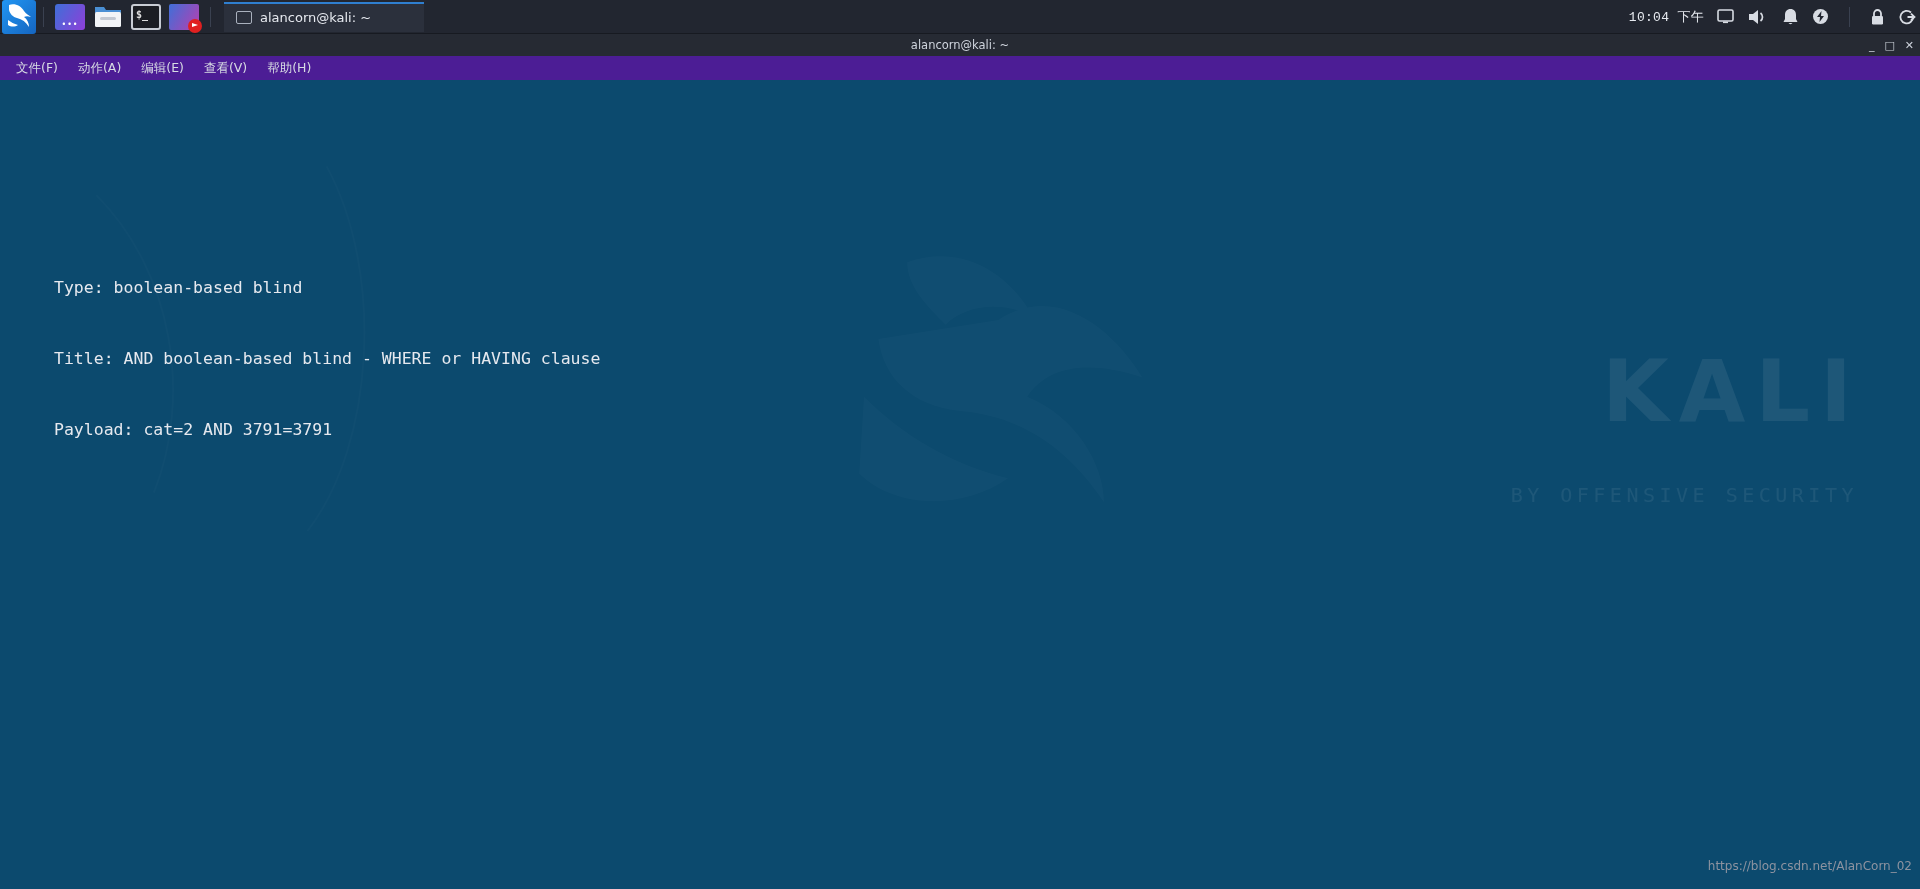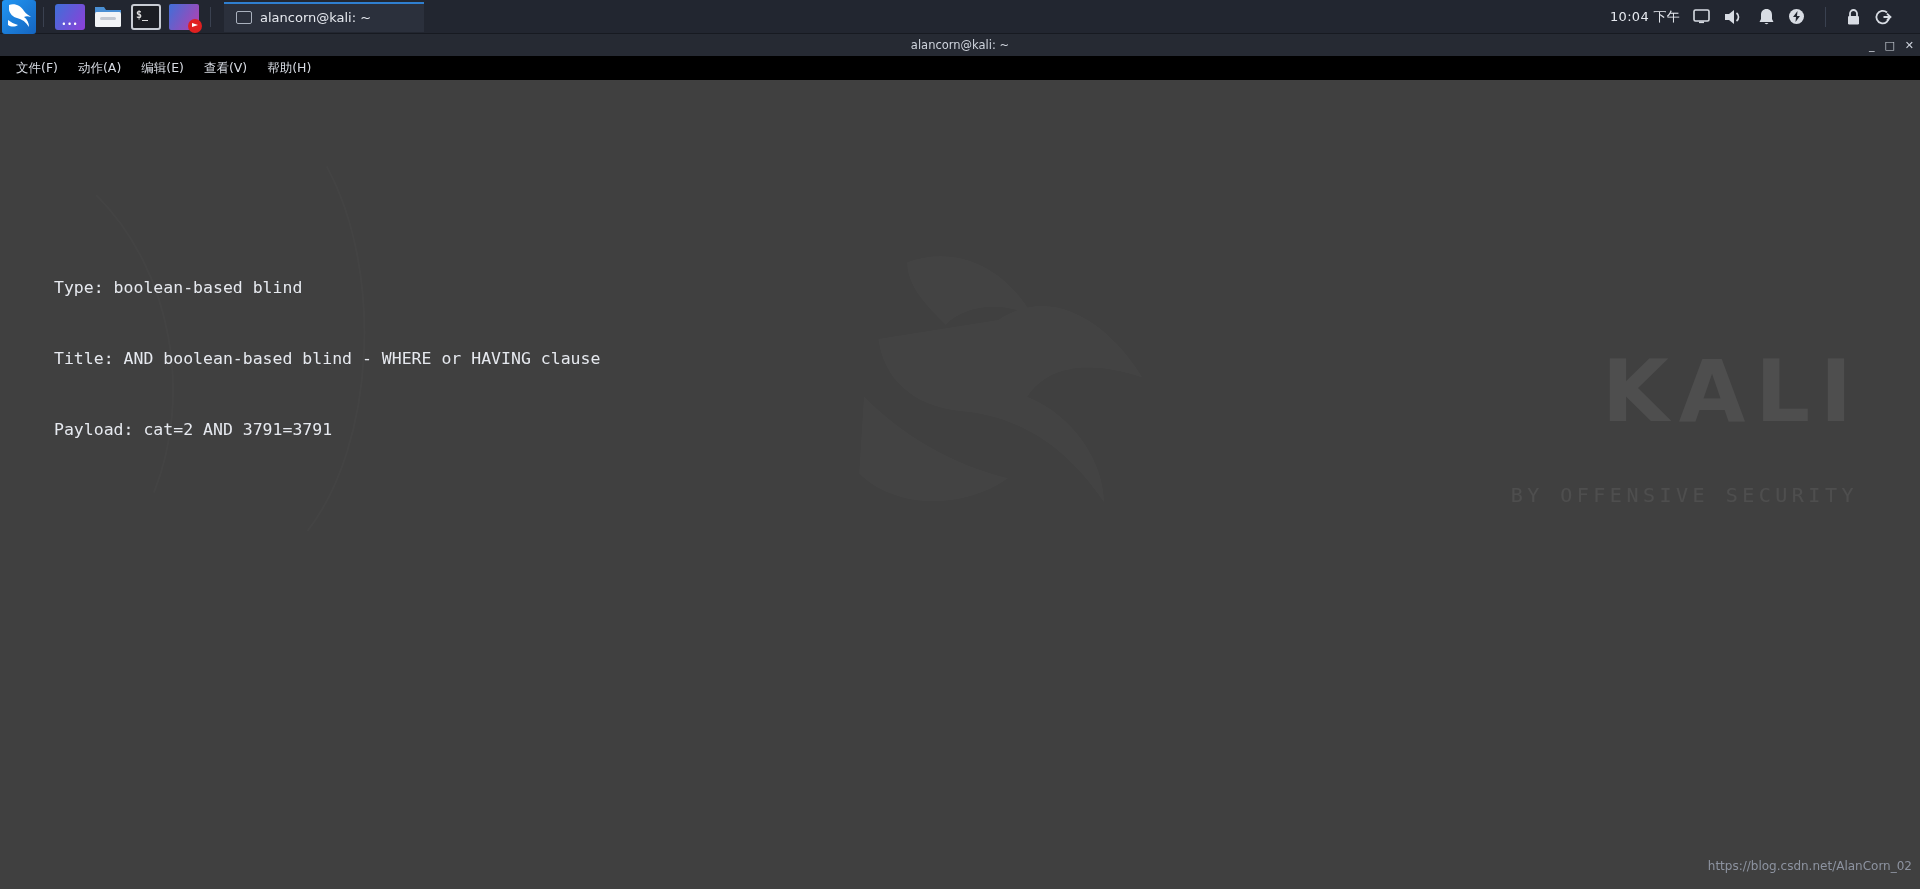--- a/index.html
+++ b/index.html
@@ -35,42 +35,42 @@
      border-bottom:2.5px solid transparent;}
 
   #task-button{
     display:flex; align-items:center; gap:8px; height:30px; padding:0 12px;
     background:#2b303c; border-top:2px solid #2f7fd0; margin-left:6px;
     min-width:200px; color:#e6e9ef; font-size:13px;
   }
   .task-ico{ width:16px;height:13px; border:1.5px solid #aab1be; border-radius:2px;}
 
   #tray{ margin-left:auto; display:flex; align-items:center; gap:13px;
-    padding-right:28px; color:#d8dce3;}
+    padding-right:4px; color:#d8dce3;font-family:Liberation Mono, monospace;}
   #clock{ font-size:13px; color:#e6e9ef; letter-spacing:.3px; }
   .tray-ico{ display:flex; align-items:center; }
 
   
   #window{ position:absolute; left:0; top:34px; width:1920px; height:855px;
     background:#1e222a; }
   #titlebar{ height:22px; display:flex; align-items:center; justify-content:center;
      position:relative; background:#262a33; }
   #win-title{ color:#cfd4dd; font-size:11.5px; }
   #win-ctrl{ position:absolute; right:6px; top:0; height:22px; display:flex;
      align-items:center; gap:10px; color:#cfd4dd; font-size:11px;}
   #win-ctrl span{ cursor:default; }
 
   #menubar{ height:24px; display:flex; align-items:center; gap:4px;
-     padding-left:8px; background:#000000; }
+     padding-left:8px; background:#4c1d95; }
   .menu-item{ color:#d7dbe3; font-size:12.5px; padding:2px 8px; border-radius:2px; }
 
   
   #terminal{
     position:absolute; left:0; top:46px; right:0; bottom:0;
-    background:#404040; overflow:hidden;
+    background:#0c4a6e; overflow:hidden;
     font-family:"DejaVu Sans Mono","Liberation Mono",monospace;
     font-size:16.5px; line-height:23.7px; color:#e6e9ef;
     padding:6px 0 0 0; white-space:pre;
   }
   #wm-text{ position:absolute; right:58px; top:300px; color:#fff; opacity:.07;
      font-size:86px; font-weight:bold; letter-spacing:10px;
      font-family:"DejaVu Sans",sans-serif; pointer-events:none;}
   #wm-sub{ position:absolute; right:62px; top:404px; color:#fff; opacity:.07;
      font-size:20px; letter-spacing:4.5px; pointer-events:none;}
   #glyph{ position:absolute; left:0; top:0; width:100%; height:100%;

